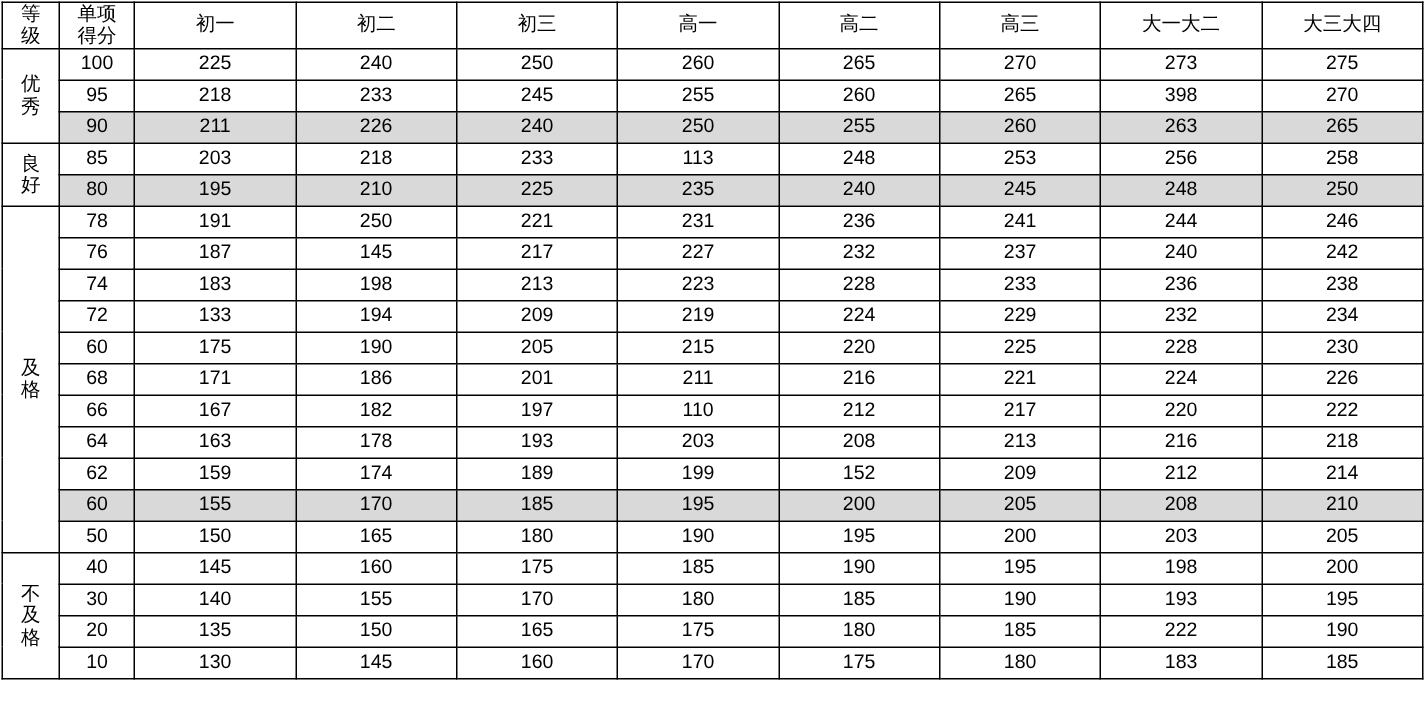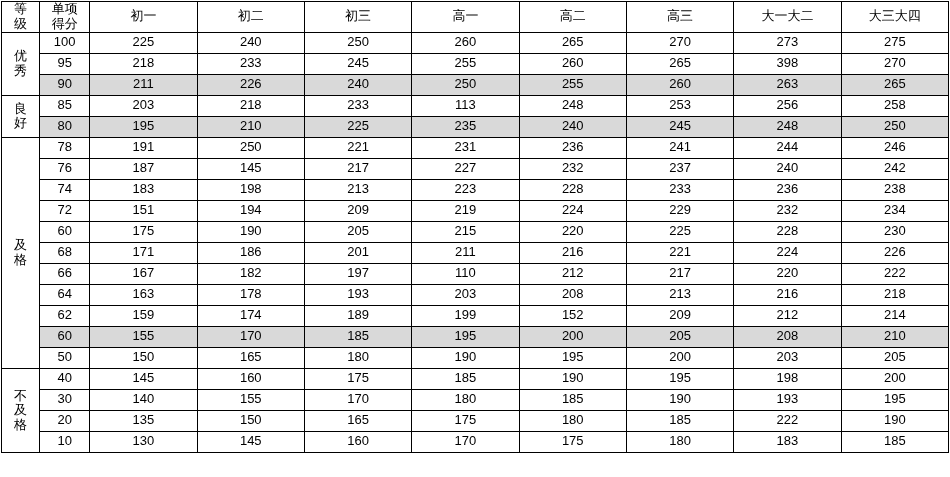--- a/index.html
+++ b/index.html
@@ -193,21 +193,21 @@
         <td class="val">198</td>
         <td class="val">213</td>
         <td class="val">223</td>
         <td class="val">228</td>
         <td class="val">233</td>
         <td class="val">236</td>
         <td class="val">238</td>
       </tr>
       <tr>
         <td class="score-cell">72</td>
-        <td class="val">151</td>
+        <td class="val">133</td>
         <td class="val">194</td>
         <td class="val">209</td>
         <td class="val">219</td>
         <td class="val">224</td>
         <td class="val">229</td>
         <td class="val">232</td>
         <td class="val">234</td>
       </tr>
       <tr>
         <td class="score-cell">60</td>

